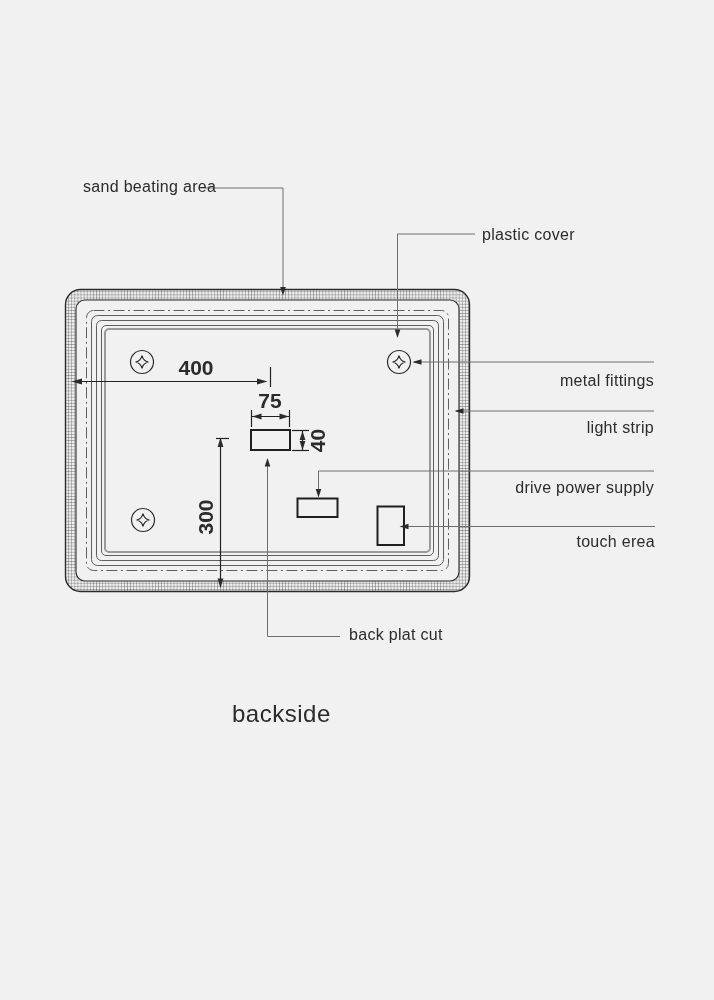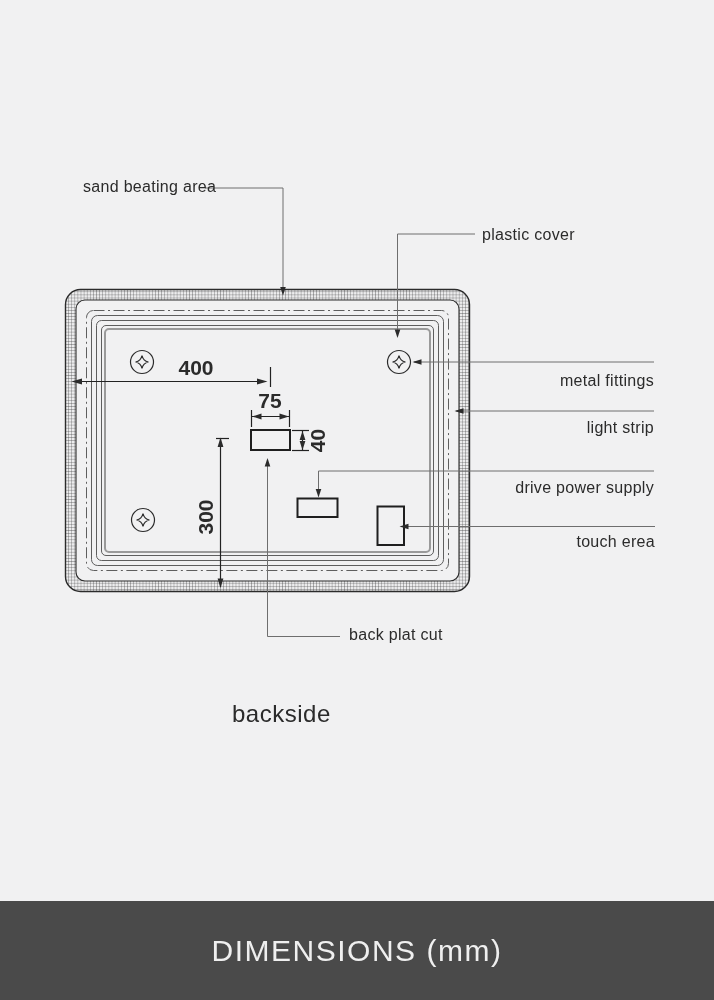--- a/index.html
+++ b/index.html
@@ -180,17 +180,14 @@
 
     <g>
       <path class="leader" d="M267.5 460 V636.5 H340"></path>
       <path class="arrow" d="M267.5 458 L264.7 466.5 L270.3 466.5 Z"></path>
       <text class="callout-label" x="349" y="640" text-anchor="start">back plat cut</text>
     </g>
 
     <text class="view-label" x="232" y="722" text-anchor="start">backside</text>
   </svg>
 
-  <div class="footer">
-    <span class="footer-title">DIMENSIONS (mm)</span>
-  </div>
 
 </div>
 
 </body></html>

